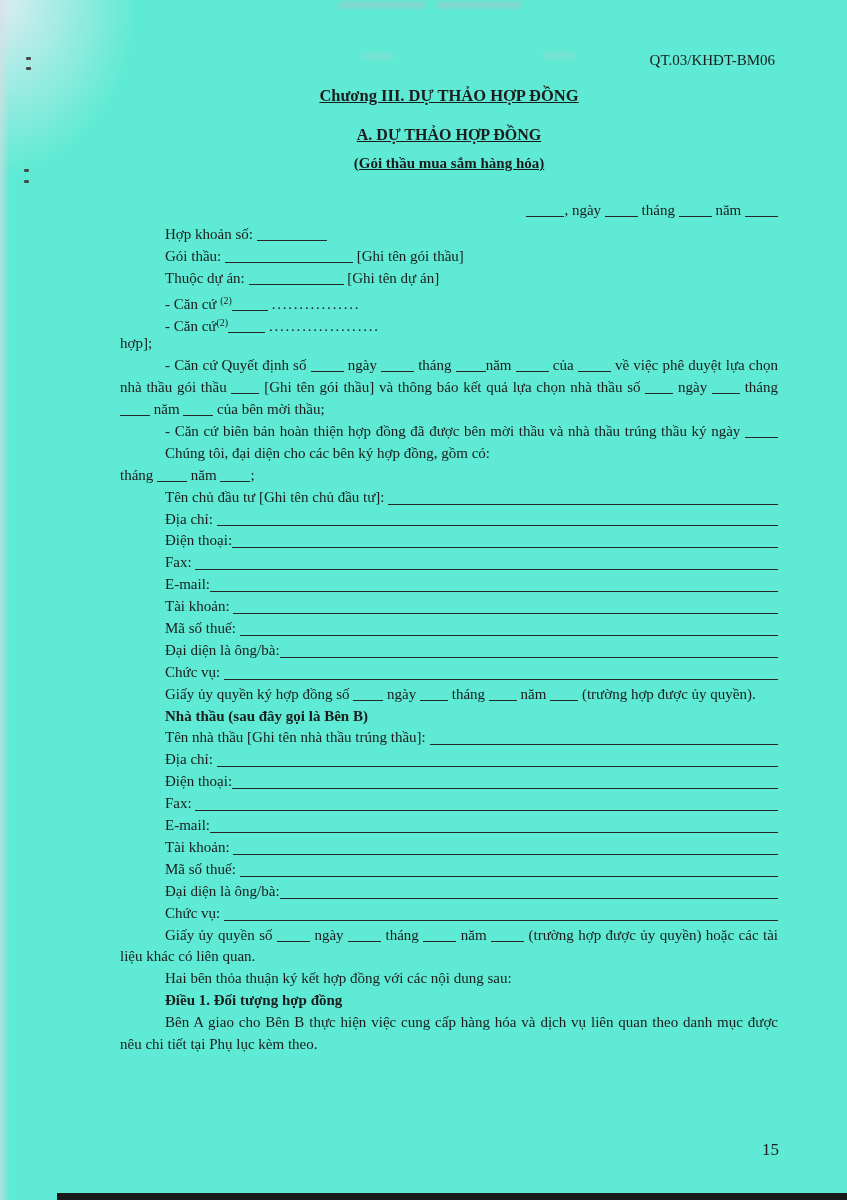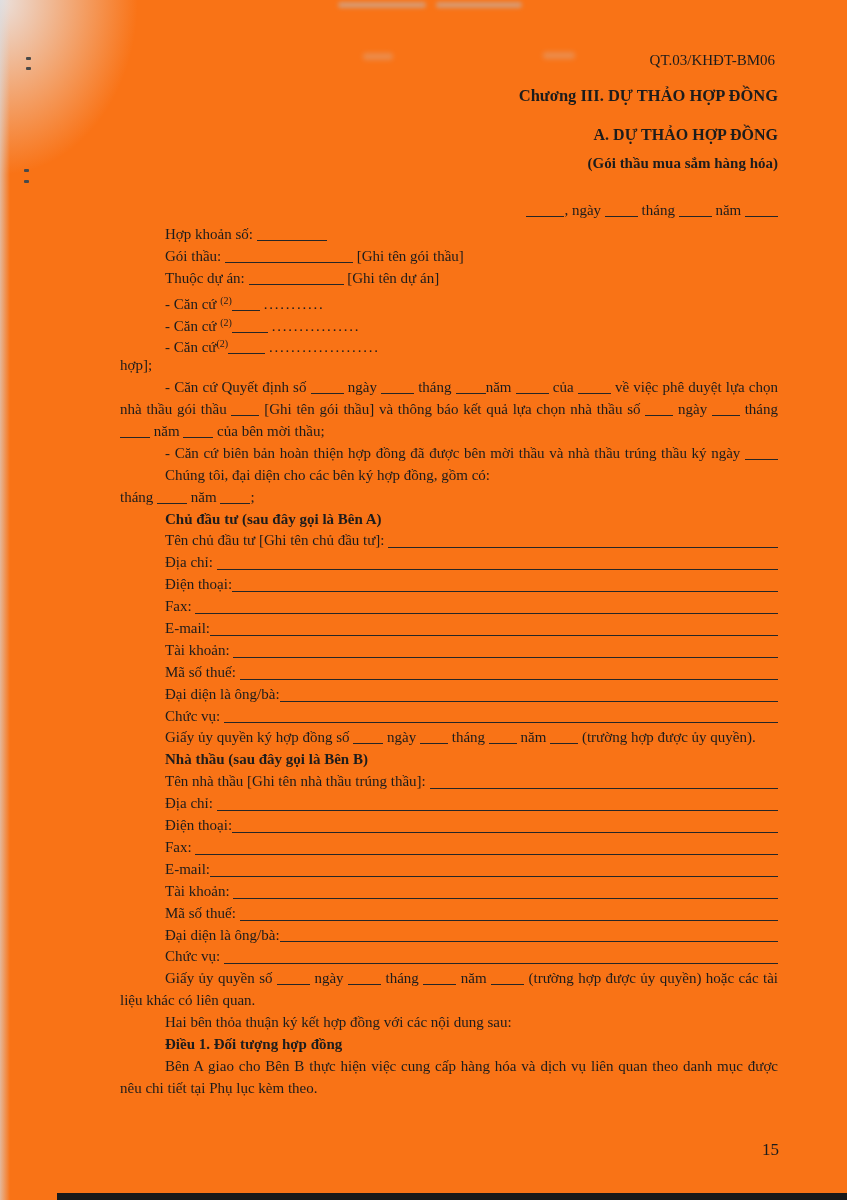--- a/index.html
+++ b/index.html
@@ -1,33 +1,33 @@
 <!DOCTYPE html>
 <html><head>
 <meta charset="utf-8">
 <style>
   html,body{margin:0;padding:0;background:#ffffff;}
   .page{
     position:relative;width:847px;height:1200px;overflow:hidden;
-    background:#f97316;color:#1c1c1c;
+    background:#5eead4;color:#1c1c1c;
     font-family:"Liberation Serif","DejaVu Serif",serif;
     font-size:15px;
   }
   
   .edge-left{position:absolute;left:0;top:0;bottom:0;width:10px;
     background:linear-gradient(90deg,#d9dde2,rgba(255,255,255,0));opacity:.65;}
   .corner-tint{position:absolute;left:0;top:0;width:150px;height:190px;
     background:radial-gradient(ellipse at 0% 0%,#e9edf3 0%,rgba(255,255,255,0) 65%);opacity:.9;}
   .bottom-bar{position:absolute;left:57px;right:0;bottom:0;height:7px;background:#191919;}
   .ghost{position:absolute;height:6px;background:#b9bfca;filter:blur(2px);opacity:.5;border-radius:3px;}
   .ghost2{position:absolute;height:7px;background:#c9cdd6;filter:blur(2.5px);opacity:.28;border-radius:3px;}
   .pmark{position:absolute;width:5px;height:3px;background:#4a4a4a;border-radius:1px;}
   
   .form-code{position:absolute;top:52px;right:72px;font-size:15px;}
-  .title{position:absolute;left:120px;width:658px;text-align:right;font-weight:bold;}
+  .title{position:absolute;left:120px;width:658px;text-align:center;font-weight:bold;text-decoration:underline;}
   .t-chapter{top:86px;font-size:16.5px;}
   .t-section{top:126px;font-size:16px;}
   .t-sub{top:155px;font-size:15px;}
   .date-holder{position:absolute;top:180px;right:69px;margin-top:20px;}
   
   .doc-body{position:absolute;left:120px;top:224px;width:658px;}
   .line{height:21.9px;line-height:21.9px;padding-left:45px;overflow:hidden;}
   .noind{padding-left:0;}
   .jl{text-align:justify;text-align-last:justify;}
   .field{display:flex;align-items:stretch;}
@@ -63,31 +63,29 @@
   <div class="title t-sub">(Gói thầu mua sắm hàng hóa)</div>
 
   <div class="date-holder">
       <div class="line noind"><span class="blank" style="width: 38px;"></span><span class="text">, ngày </span><span class="blank" style="width: 33px;"></span><span class="text"> tháng </span><span class="blank" style="width: 33px;"></span><span class="text"> năm </span><span class="blank" style="width: 33px;"></span></div>
     </div>
 
   <div class="doc-body">
       <div class="line"><span class="text">Hợp khoản số: </span><span class="blank" style="width: 70px;"></span></div>
       <div class="line"><span class="text">Gói thầu: </span><span class="blank" style="width: 128px;"></span><span class="text"> </span><span class="i">[Ghi tên gói thầu]</span></div>
       <div class="line"><span class="text">Thuộc dự án: </span><span class="blank" style="width: 95px;"></span><span class="text"> </span><span class="i">[Ghi tên dự án]</span></div>
-      <div class="line"><span class="text">- Căn cứ </span><span class="sup">(2)</span><span class="blank" style="width: 28px;"></span><span class="text"> </span><span class="dots">...........</span></div>
       <div class="line"><span class="text">- Căn cứ </span><span class="sup">(2)</span><span class="blank" style="width: 36px;"></span><span class="text"> </span><span class="dots">................</span></div>
       <div class="line"><span class="text">- Căn cứ</span><span class="sup">(2)</span><span class="blank" style="width: 37px;"></span><span class="text"> </span><span class="dots">....................</span></div>
       <div class="line noind"><span class="i">hợp];</span></div>
       <div class="line jl"><span class="text">- Căn cứ Quyết định số </span><span class="blank" style="width: 33px;"></span><span class="text"> ngày </span><span class="blank" style="width: 33px;"></span><span class="text"> tháng </span><span class="blank" style="width: 30px;"></span><span class="text">năm </span><span class="blank" style="width: 33px;"></span><span class="text"> của </span><span class="blank" style="width: 33px;"></span><span class="text"> về việc phê duyệt lựa chọn</span></div>
       <div class="line noind jl"><span class="text">nhà thầu gói thầu </span><span class="blank" style="width: 28px;"></span><span class="text"> </span><span class="i">[Ghi tên gói thầu]</span><span class="text"> và thông báo kết quả lựa chọn nhà thầu số </span><span class="blank" style="width: 28px;"></span><span class="text"> ngày </span><span class="blank" style="width: 28px;"></span><span class="text"> tháng</span></div>
       <div class="line noind"><span class="blank" style="width: 30px;"></span><span class="text"> năm </span><span class="blank" style="width: 30px;"></span><span class="text"> của bên mời thầu;</span></div>
       <div class="line jl"><span class="text">- Căn cứ biên bản hoàn thiện hợp đồng đã được bên mời thầu và nhà thầu trúng thầu ký ngày </span><span class="blank" style="width: 33px;"></span></div>
       <div class="line"><span class="text">Chúng tôi, đại diện cho các bên ký hợp đồng, gồm có:</span></div>
       <div class="line noind"><span class="text">tháng </span><span class="blank" style="width: 30px;"></span><span class="text"> năm </span><span class="blank" style="width: 30px;"></span><span class="text">;</span></div>
-      <div class="line"><span class="b">Chủ đầu tư (sau đây gọi là Bên A)</span></div>
       <div class="line field">
         <span class="text">Tên chủ đầu tư&nbsp;</span>
         <span class="i">[Ghi tên chủ đầu tư]:&nbsp;</span>
         <span class="fill"></span>
       </div>
       <div class="line field">
         <span class="text">Địa chỉ:&nbsp;</span>
         <span class="fill"></span>
       </div>
       <div class="line field">

